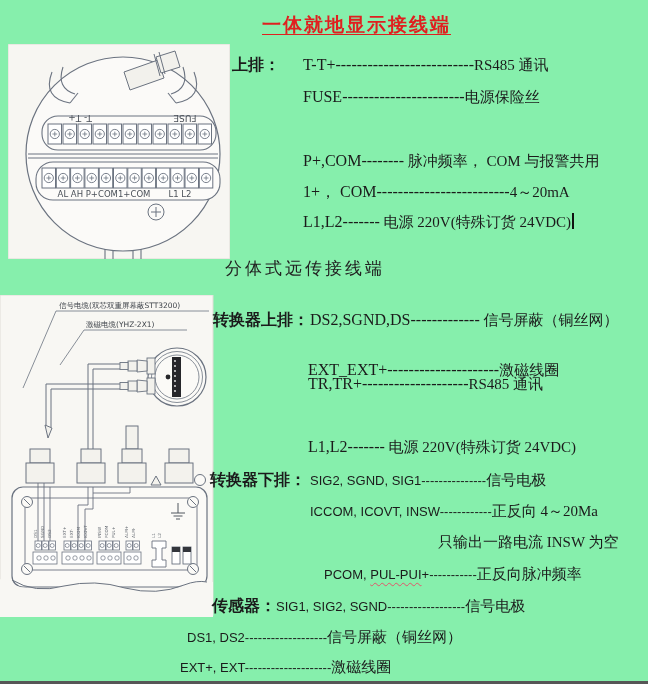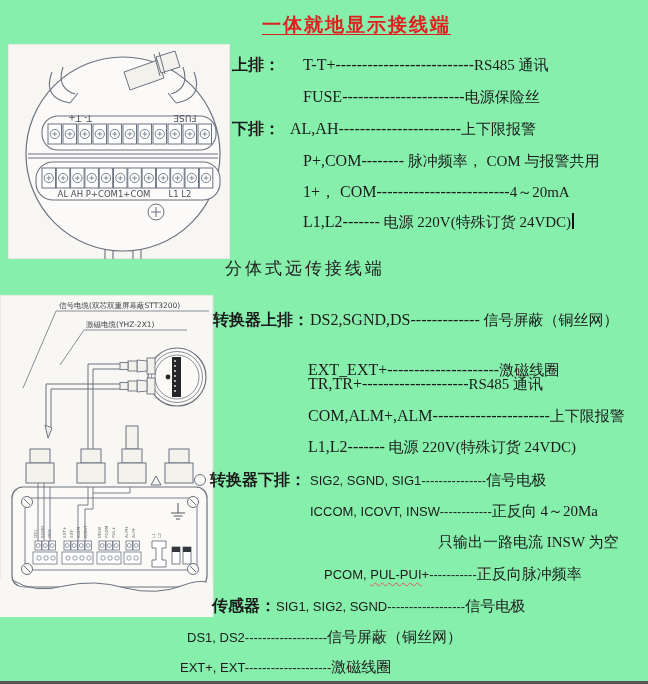--- a/index.html
+++ b/index.html
@@ -112,23 +112,20 @@
         <line x1="148" y1="163" x2="148" y2="173"></line>
     </g>
   </svg>
 
   <div class="abs row" style="left:232px; top:55px;">
     <span class="lbl" style="width:71px;">上排：</span><span class="code">T-T+</span><span class="dash">--------------------------</span><span class="desc">RS485 通讯</span>
   </div>
   <div class="abs row" style="left:303px; top:87px;">
     <span class="code">FUSE</span><span class="dash">-----------------------</span><span class="desc">电源保险丝</span>
   </div>
-  <div class="abs row" style="left:232px; top:119px;">
-    <span class="lbl" style="width:58px;">下排：</span><span class="code">AL,AH</span><span class="dash">-----------------------</span><span class="desc">上下限报警</span>
-  </div>
   <div class="abs row" style="left:303px; top:151px;">
     <span class="code">P+,COM</span><span class="dash">--------</span><span class="desc"> 脉冲频率， COM 与报警共用</span>
   </div>
   <div class="abs row" style="left:303px; top:182px;text-align:center;">
     <span class="code">1+， COM</span><span class="dash">-------------------------</span><span class="desc">4～20mA</span>
   </div>
   <div class="abs row" style="left:303px; top:212px;">
     <span class="code">L1,L2</span><span class="dash">-------</span><span class="desc"> 电源 220V(特殊订货 24VDC)</span><span class="cursor"></span>
   </div>
 
@@ -288,23 +285,20 @@
 
   <div class="abs row" style="left:213px; top:310px;">
     <span class="lbl" style="width:97px;">转换器上排：</span><span class="code">DS2,SGND,DS</span><span class="dash">-------------</span><span class="desc"> 信号屏蔽（铜丝网）</span>
   </div>
   <div class="abs row" style="left:308px; top:360px;text-align:center;">
     <span class="code">EXT_EXT+</span><span class="dash">---------------------</span><span class="desc">激磁线圈</span>
   </div>
   <div class="abs row" style="left:308px; top:374px;">
     <span class="code">TR,TR+</span><span class="dash">--------------------</span><span class="desc">RS485 通讯</span>
   </div>
-  <div class="abs row" style="left:308px; top:406px;">
-    <span class="code">COM,ALM+,ALM</span><span class="dash">----------------------</span><span class="desc">上下限报警</span>
-  </div>
   <div class="abs row" style="left:308px; top:437px;">
     <span class="code">L1,L2</span><span class="dash">-------</span><span class="desc"> 电源 220V(特殊订货 24VDC)</span>
   </div>
   <div class="abs row mono" style="left:210px; top:470px;">
     <span class="lbl" style="width:100px;">转换器下排：</span><span class="code">SIG2, SGND, SIG1</span><span class="dash">---------------</span><span class="desc">信号电极</span>
   </div>
   <div class="abs row mono" style="left:310px; top:501px;">
     <span class="code">ICCOM, ICOVT, INSW</span><span class="dash">------------</span><span class="desc">正反向 4～20Ma</span>
   </div>
   <div class="abs note" style="left:438px; top:533px;">只输出一路电流 INSW 为空</div>

